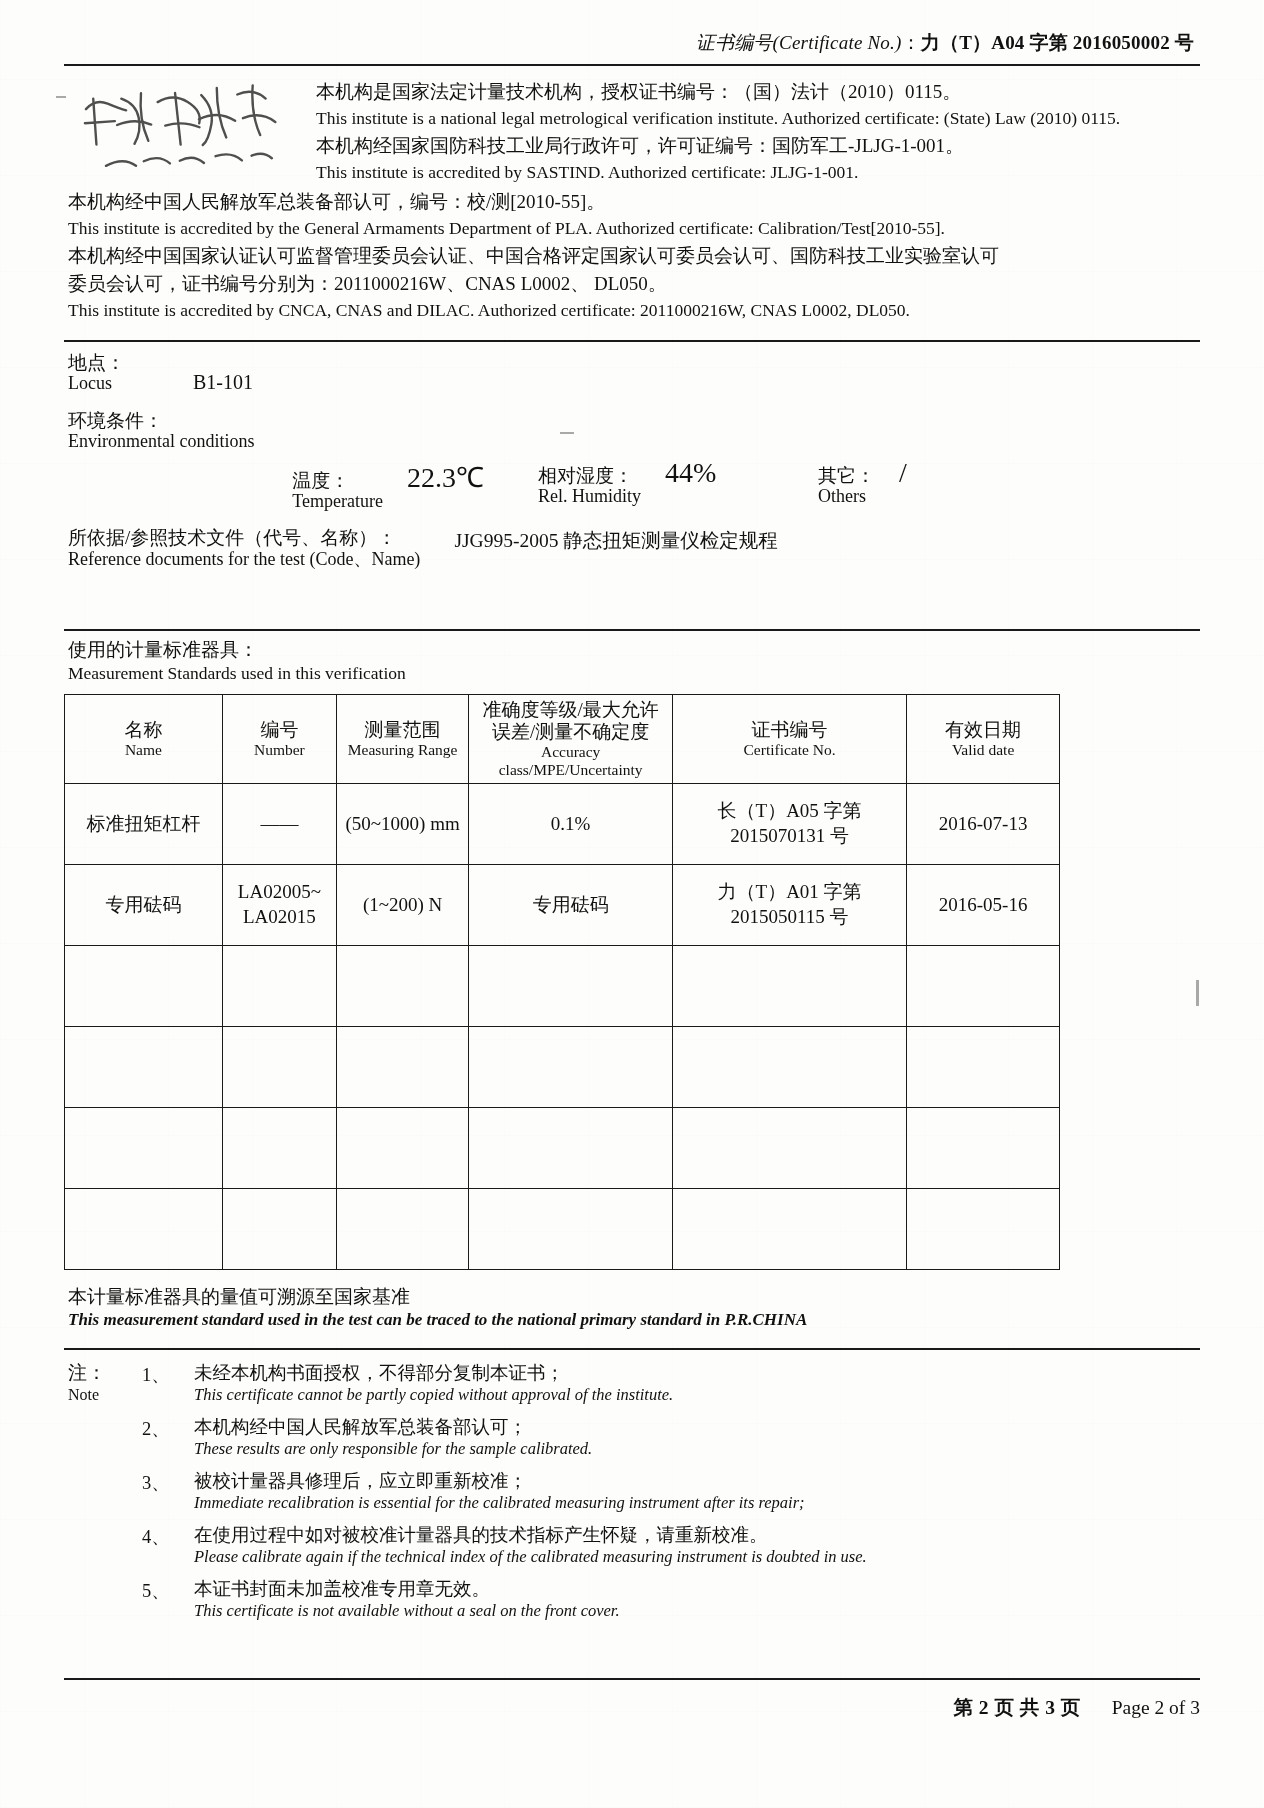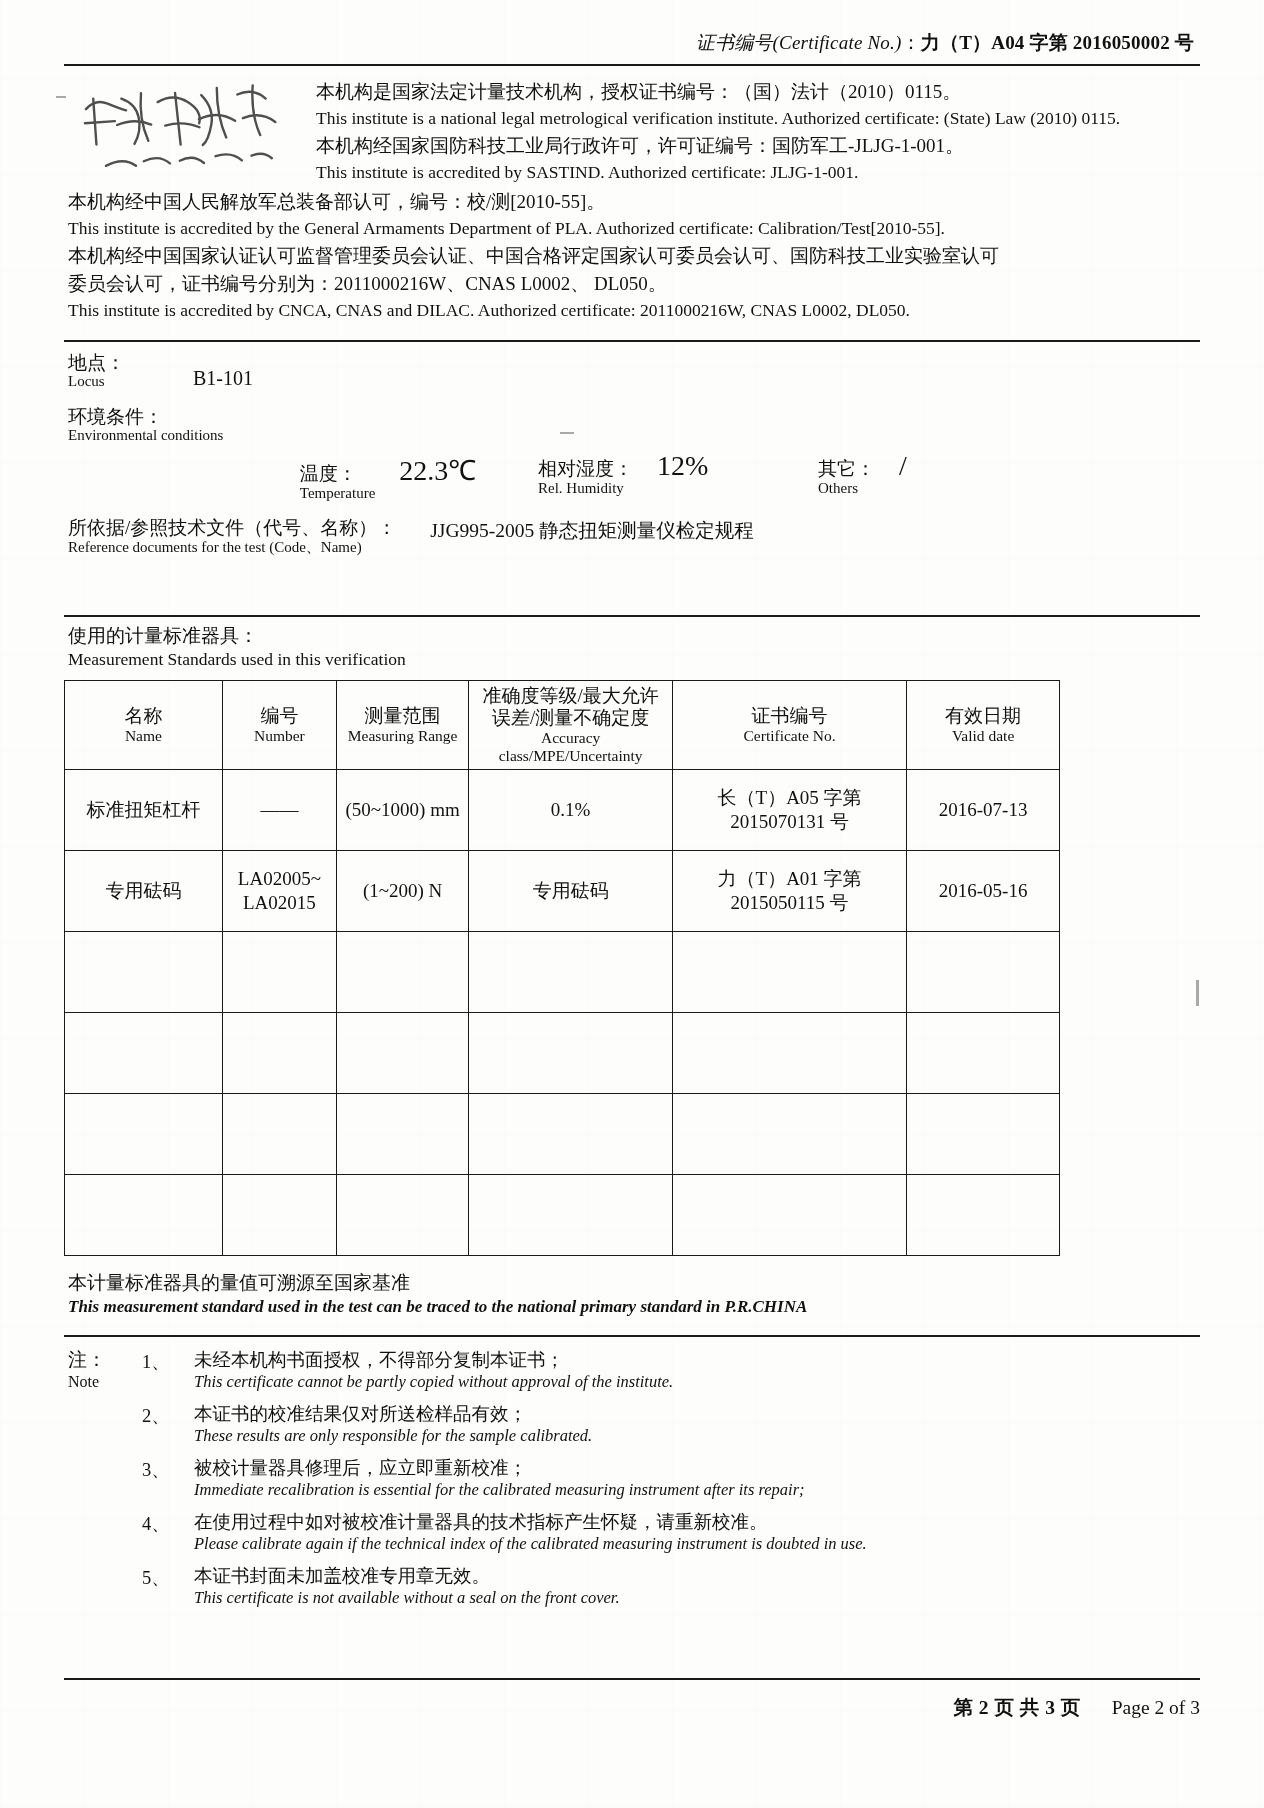--- a/index.html
+++ b/index.html
@@ -77,21 +77,21 @@
   .zh { font-size: 19px; }
   .accred-rest { margin-top: 2px; }
 
   
   .locus-block {
     padding: 10px 4px 4px 4px;
     font-size: 19px;
     position: relative;
   }
   .lbl-pair { line-height: 1.12; }
-  .lbl-pair .en { display: block; font-size: 15px; }
+  .lbl-pair .en { display: block; font-size: 18px; }
   .row-inline { display: flex; align-items: flex-end; gap: 10px; }
   .locus-value { margin-left: 58px; font-size: 20px; }
   .env-row {
     display: flex;
     align-items: flex-start;
     margin-left: 170px;
     margin-top: 6px;
     gap: 0;
   }
   .env-cell { display: flex; align-items: baseline; }
@@ -264,21 +264,21 @@
             <span class="zh">温度：</span>
             <span class="en">Temperature</span>
           </div>
           <div class="v">22.3℃</div>
         </div>
         <div class="env-cell hum">
           <div class="lbl-pair">
             <span class="zh">相对湿度：</span>
             <span class="en">Rel. Humidity</span>
           </div>
-          <div class="v">12%</div>
+          <div class="v">44%</div>
         </div>
         <div class="env-cell others">
           <div class="lbl-pair">
             <span class="zh">其它：</span>
             <span class="en">Others</span>
           </div>
           <div class="v">/</div>
         </div>
       </div>
     </div>
@@ -412,21 +412,21 @@
         </div>
         <div class="note-idx">1、</div>
         <div class="note-body">
           <span class="zh">未经本机构书面授权，不得部分复制本证书；</span>
           <span class="en">This certificate cannot be partly copied without approval of the institute.</span>
         </div>
 
         <div></div>
         <div class="note-idx">2、</div>
         <div class="note-body">
-          <span class="zh">本证书的校准结果仅对所送检样品有效；</span>
+          <span class="zh">本机构经中国人民解放军总装备部认可；</span>
           <span class="en">These results are only responsible for the sample calibrated.</span>
         </div>
 
         <div></div>
         <div class="note-idx">3、</div>
         <div class="note-body">
           <span class="zh">被校计量器具修理后，应立即重新校准；</span>
           <span class="en">Immediate recalibration is essential for the calibrated measuring instrument after its repair;</span>
         </div>
 

